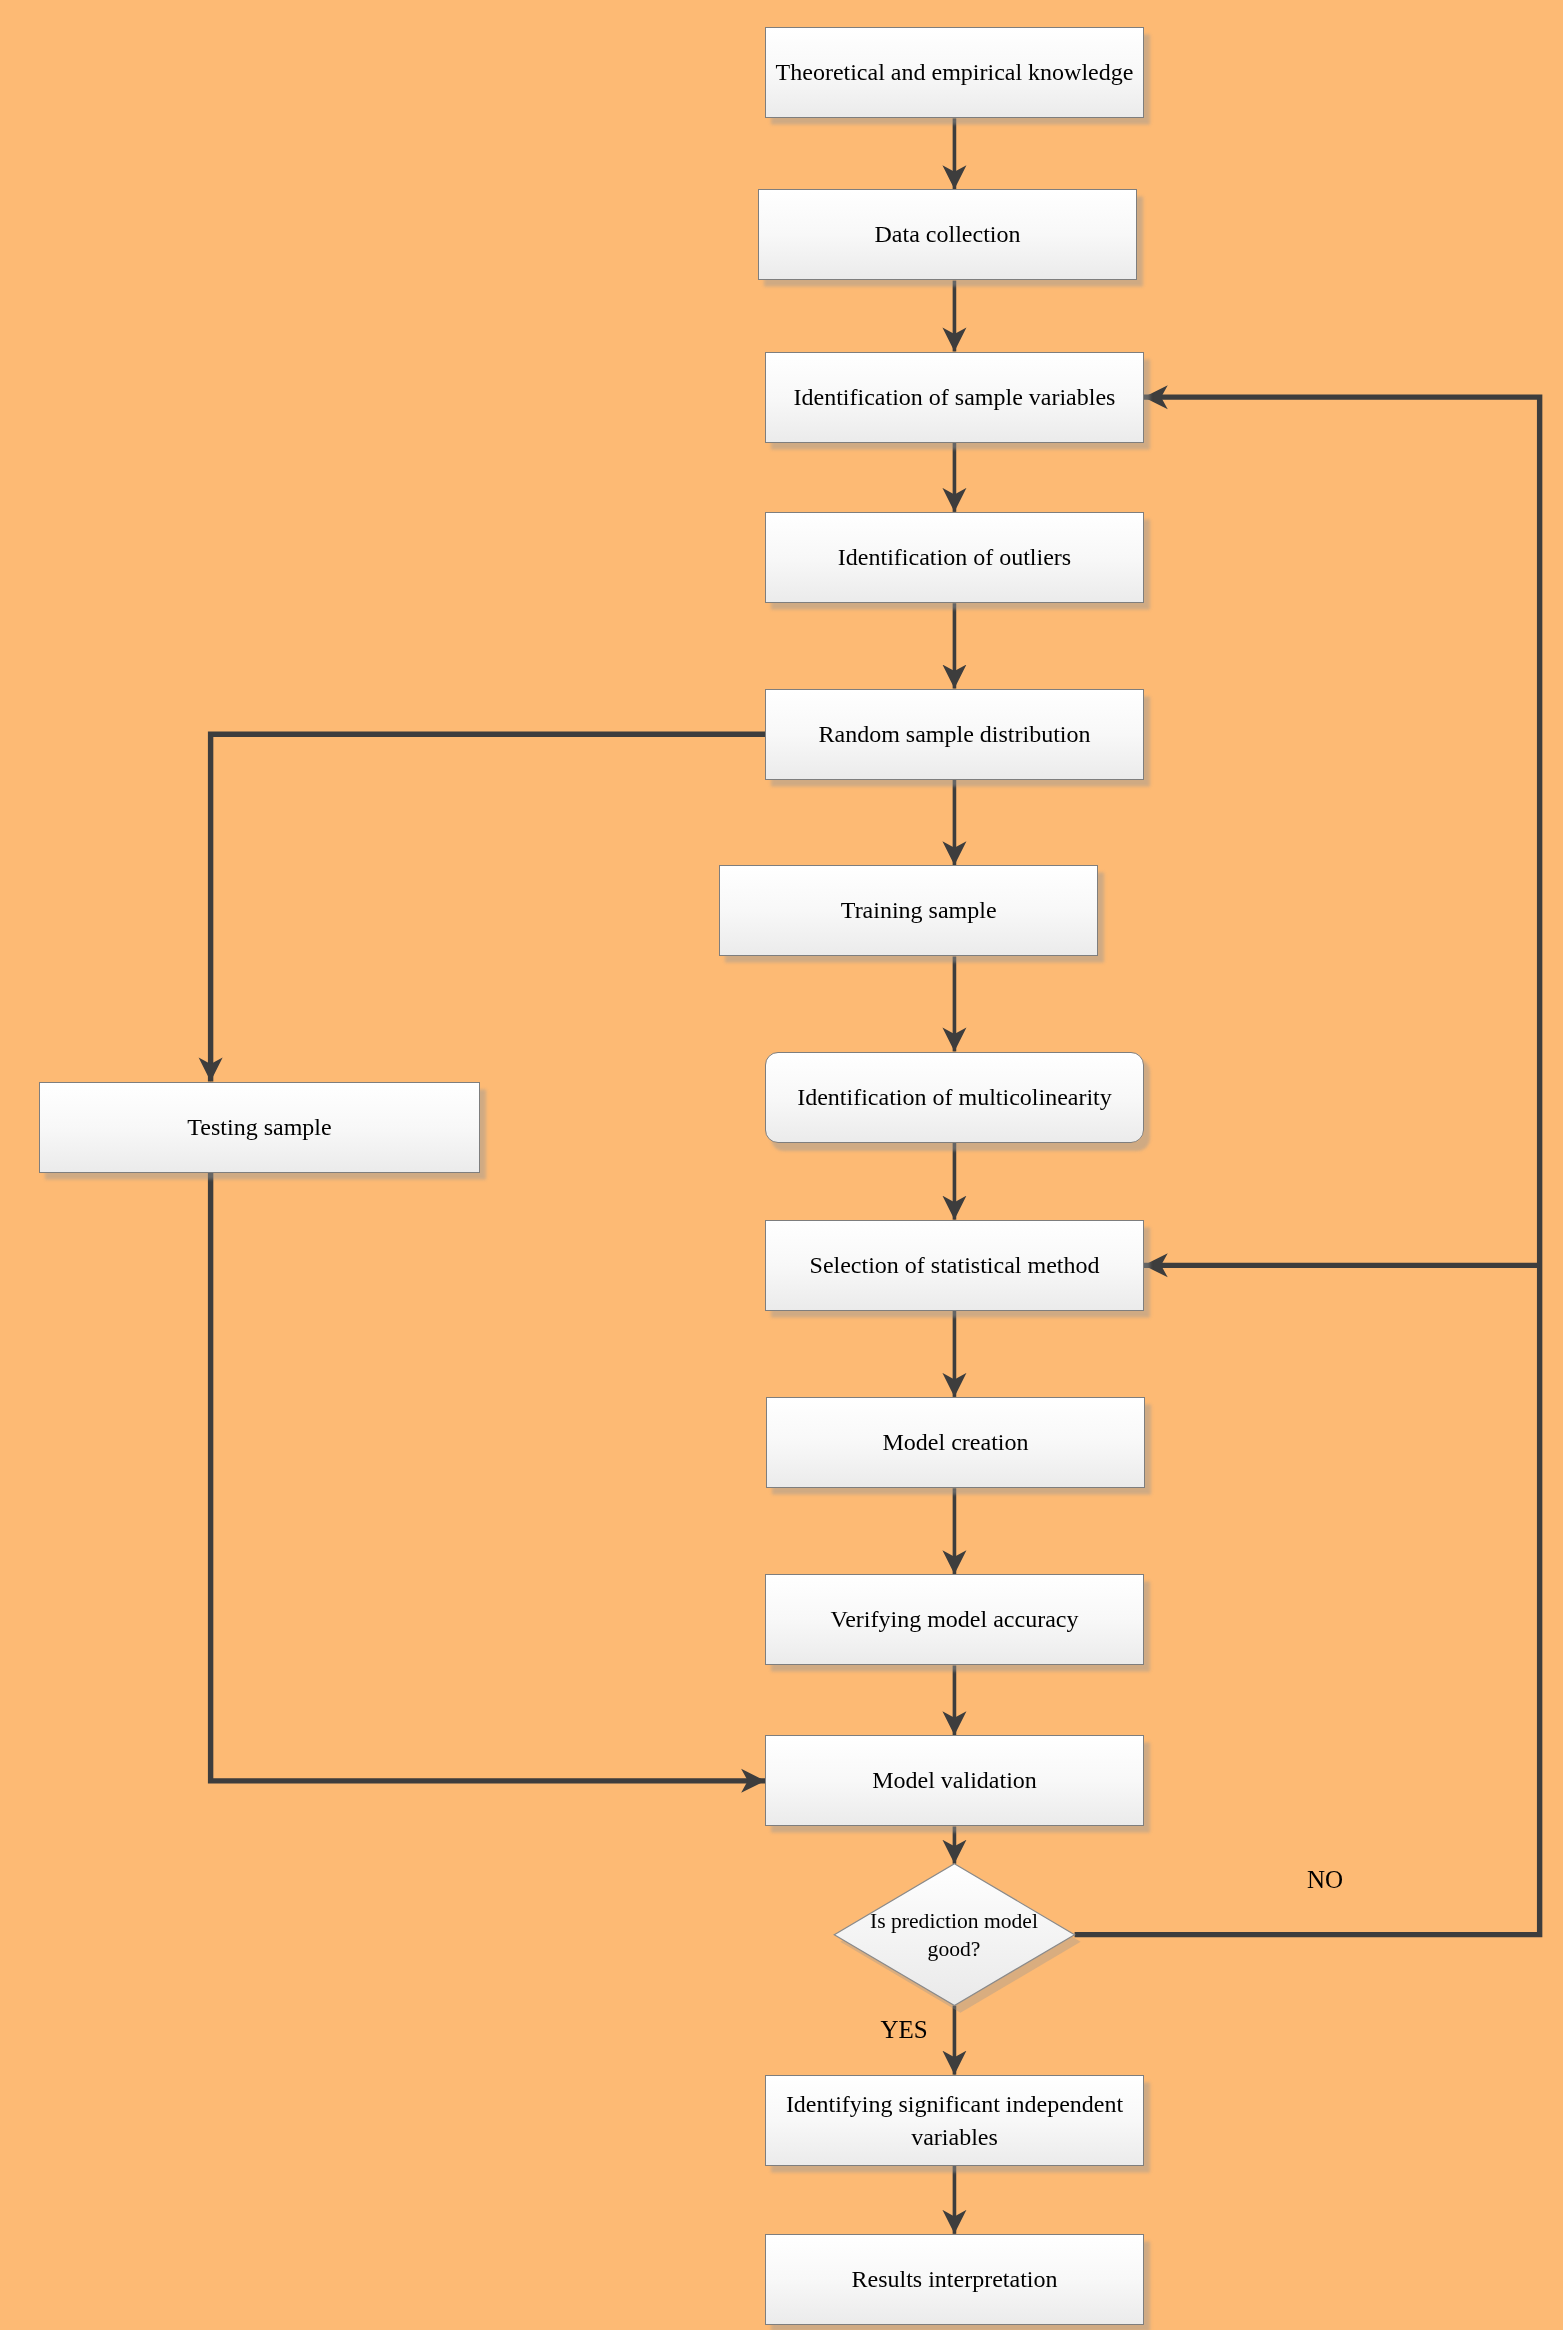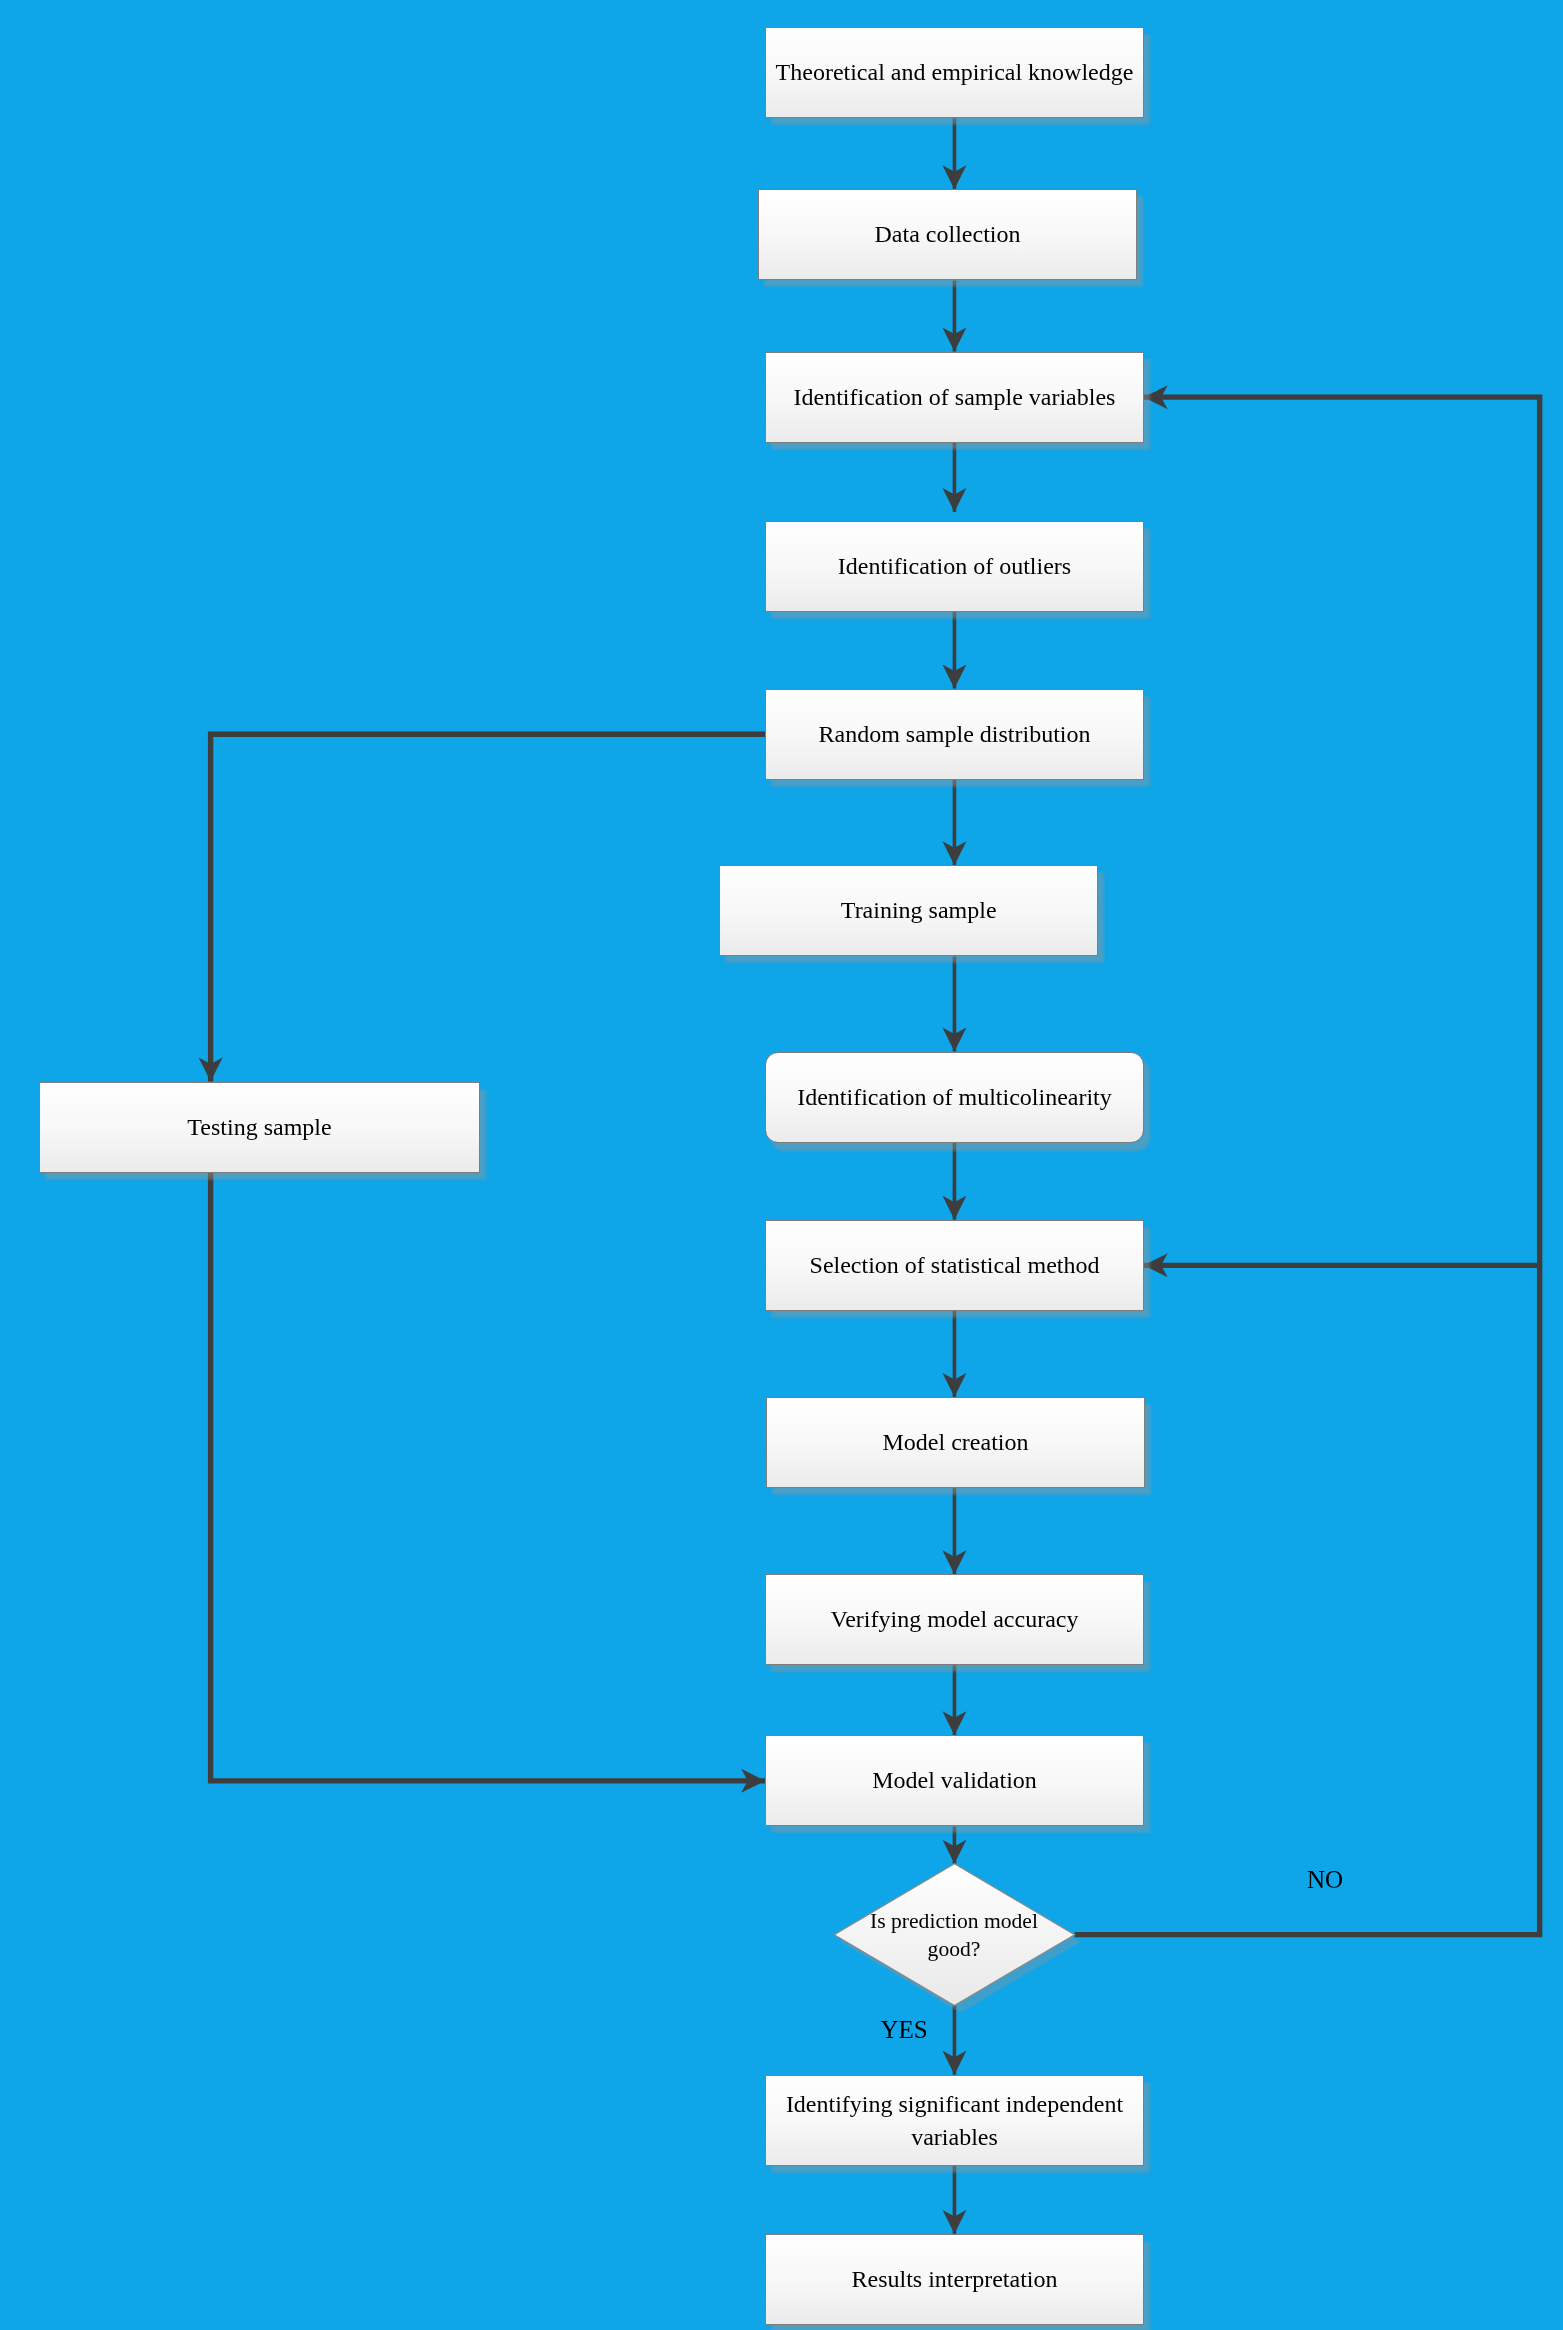--- a/index.html
+++ b/index.html
@@ -1,19 +1,19 @@
 <!DOCTYPE html>
 <html style="font-size:9.6px"><head>
 <meta charset="utf-8">
 <style>
   html,body{margin:0;padding:0;background:#ffffff;}
   #canvas{
     position:relative;
     width:1564px;height:2330px;
-    background:#0ea5e9;
+    background:#fdba74;
     font-family:"Liberation Serif","DejaVu Serif",serif;
     overflow:hidden;
   }
   #wires{position:absolute;left:0;top:0;z-index:1;}
   .node{
     position:absolute;
     width:379px;height:91px;
     box-sizing:border-box;
     border:1.2px solid #7e7e7e;
     background:linear-gradient(to bottom,#ffffff 0%,#f8f8f8 50%,#ebebeb 100%);
@@ -80,21 +80,21 @@
 
   <div class="node" style="left:765px;top:27px;">
     <span>Theoretical and empirical knowledge</span>
   </div>
   <div class="node" style="left:758px;top:189px;">
     <span>Data collection</span>
   </div>
   <div class="node" style="left:765px;top:352px;">
     <span>Identification of sample variables</span>
   </div>
-  <div class="node" style="left:765px;top:512px;margin-top:9px;">
+  <div class="node" style="left:765px;top:512px;">
     <span>Identification of outliers</span>
   </div>
   <div class="node" style="left:765px;top:689px;">
     <span>Random sample distribution</span>
   </div>
   <div class="node" style="left:719px;top:865px;padding-left:24px;">
     <span>Training sample</span>
   </div>
   <div class="node" style="left:765px;top:1052px;border-radius:13px;">
     <span>Identification of multicolinearity</span>

